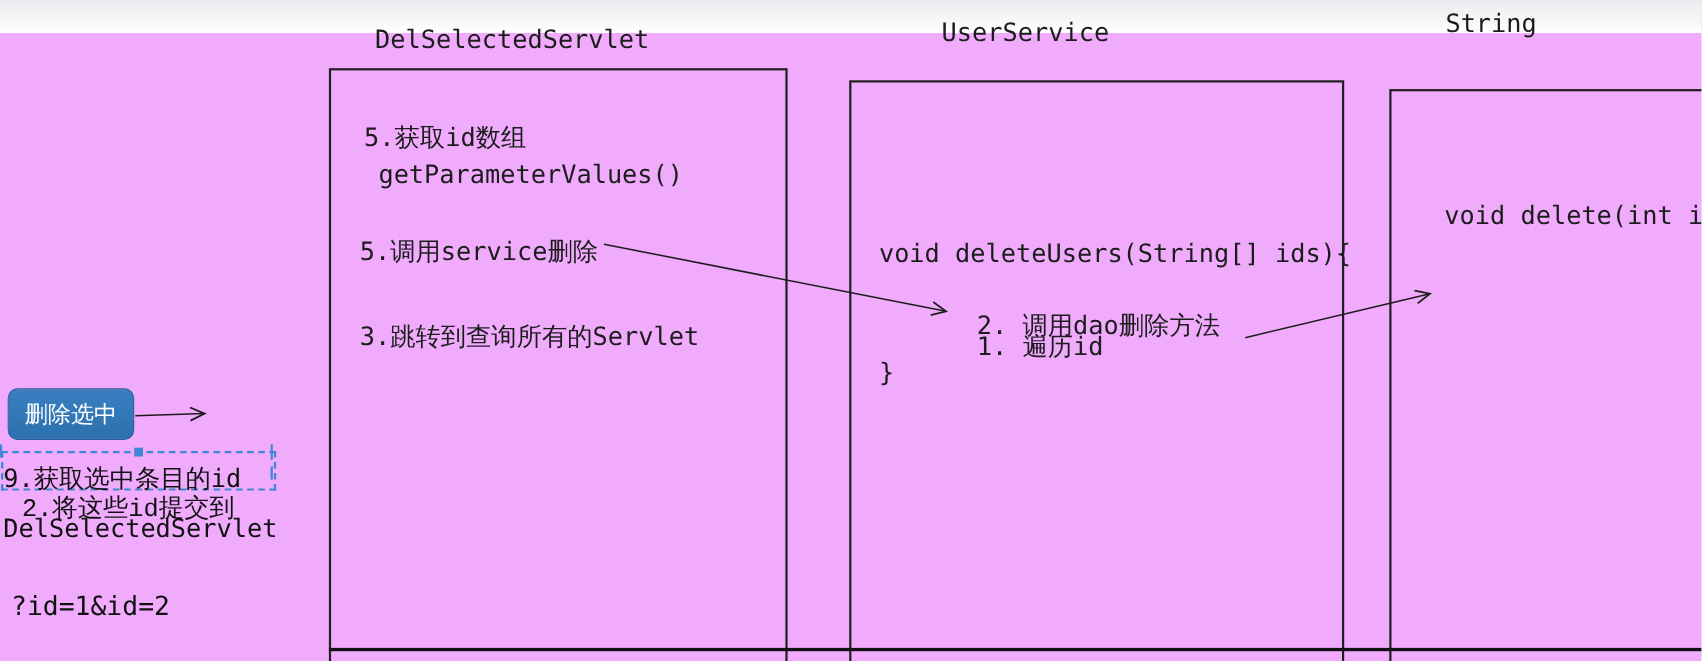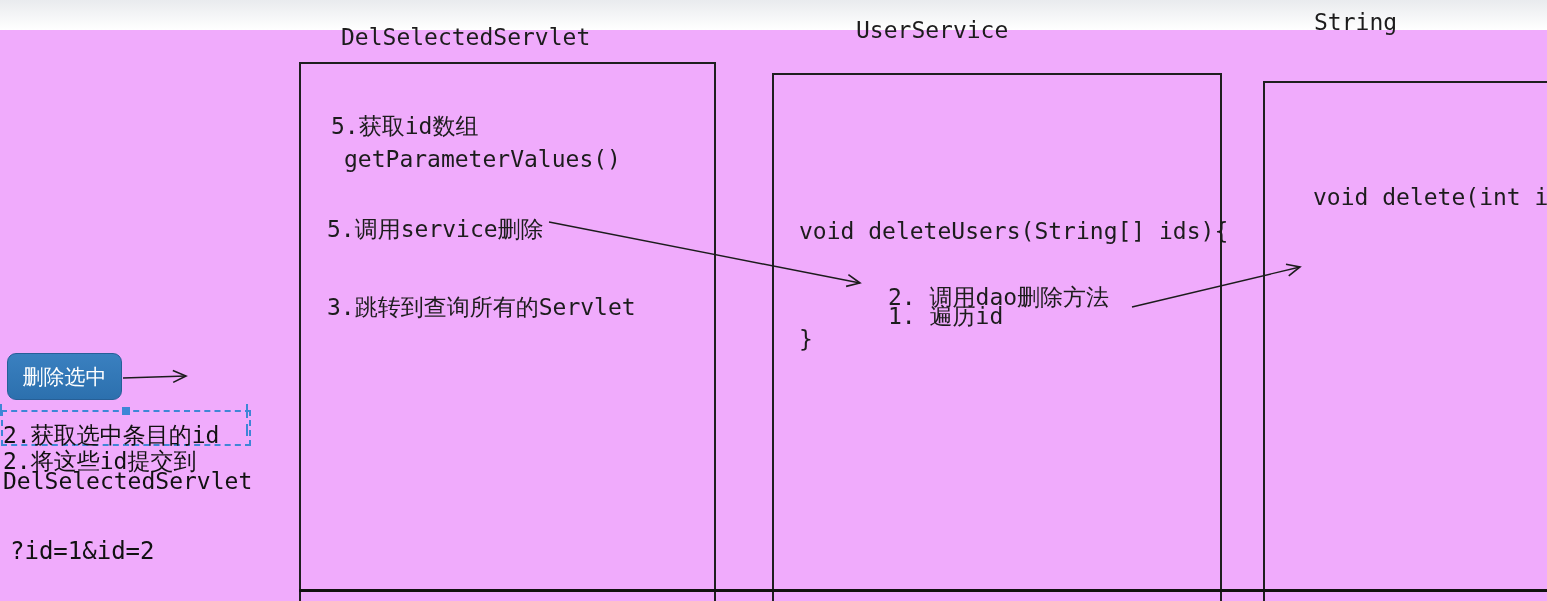--- a/index.html
+++ b/index.html
@@ -72,21 +72,21 @@
   .h-tick-tl{left:-3px;top:-8px;width:2px;height:12px;}
   .h-tick-tr{left:243px;top:-8px;width:2px;height:14px;}
   .h-tick-r{left:243px;top:12px;width:2px;height:12px;}
   .note-line{
     position:absolute;
     font-size:23px;
     white-space:nowrap;
     color:#111;
   }
   .n1{left:3px;top:420px;}
-  .n2{left:3px;top:446px;}
+  .n2{left:20px;top:446px;font-family:Liberation Mono, monospace;}
   .n3{left:3px;top:468px;}
   .query{
     position:absolute;left:10px;top:537px;
     font-size:24px;white-space:nowrap;color:#111;
   }
   .arrows{
     position:absolute;left:0;top:0;width:1547px;height:601px;
     pointer-events:none;
   }
 </style>
@@ -121,21 +121,21 @@
 
   <button class="del-btn">删除选中</button>
 
   <div class="sel-box">
     <div class="handle h-top-center"></div>
     <div class="handle h-tick-tl"></div>
     <div class="handle h-tick-tr"></div>
     <div class="handle h-tick-r"></div>
   </div>
 
-  <div class="note-line n1">2.获取选中条目的id</div>
+  <div class="note-line n1">9.获取选中条目的id</div>
   <div class="note-line n2">2.将这些id提交到</div>
   <div class="note-line n3">DelSelectedServlet</div>
 
   <div class="query">?id=1&amp;id=2</div>
 
   <svg class="arrows" viewBox="0 0 1547 601">
     <defs>
       <marker id="openArrow" markerUnits="userSpaceOnUse" markerWidth="20" markerHeight="18" refX="15" refY="8" orient="auto">
         <path d="M2,2 L15,8 L2,14" fill="none" stroke="#1c1c1c" stroke-width="1.6"></path>
       </marker>

